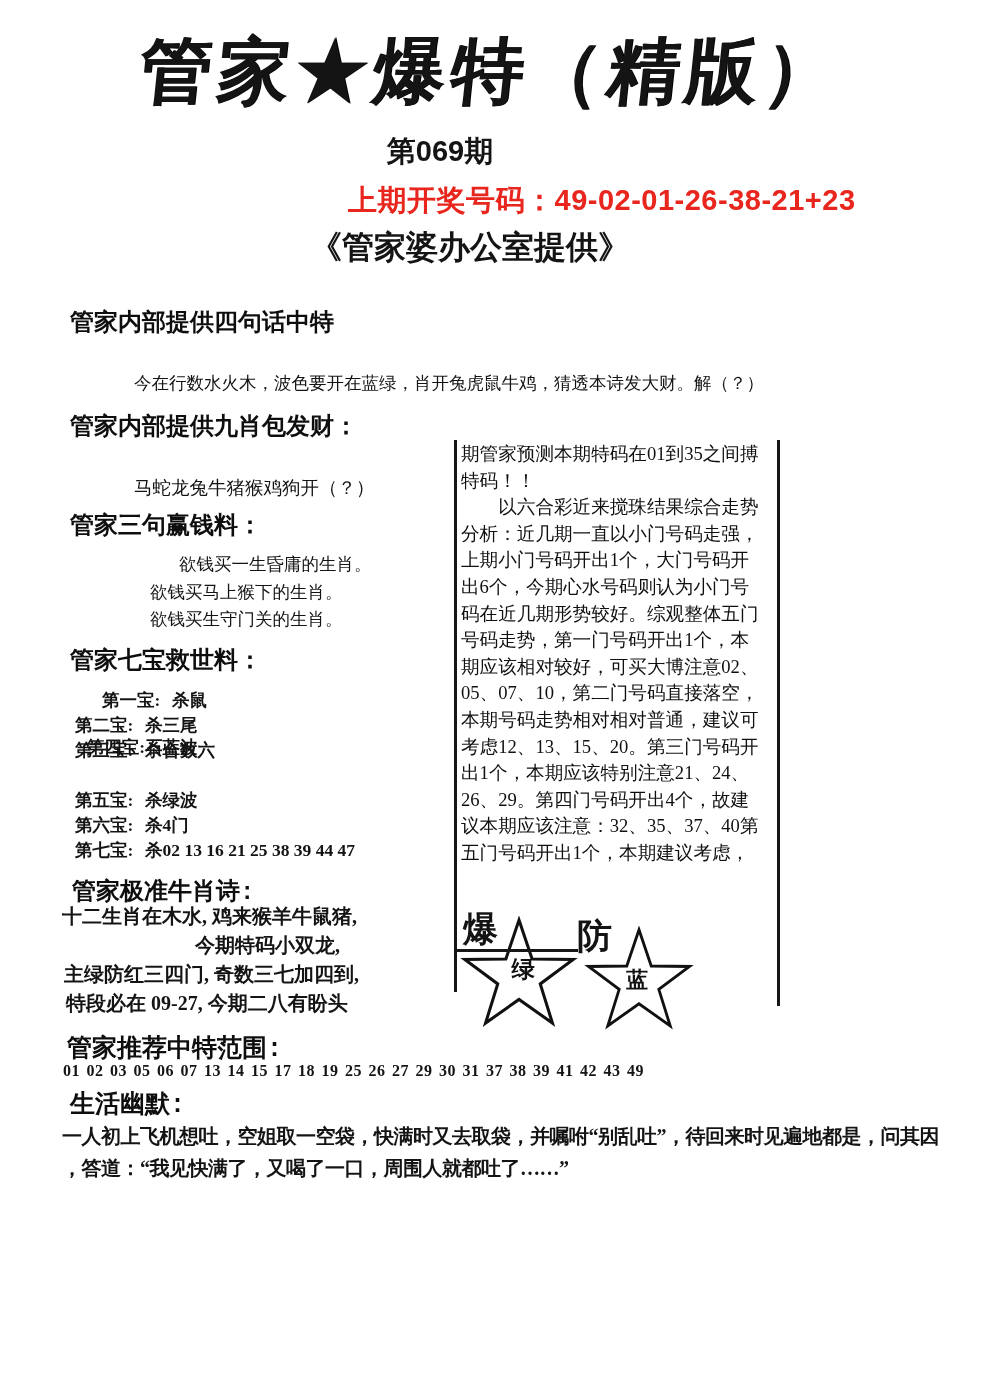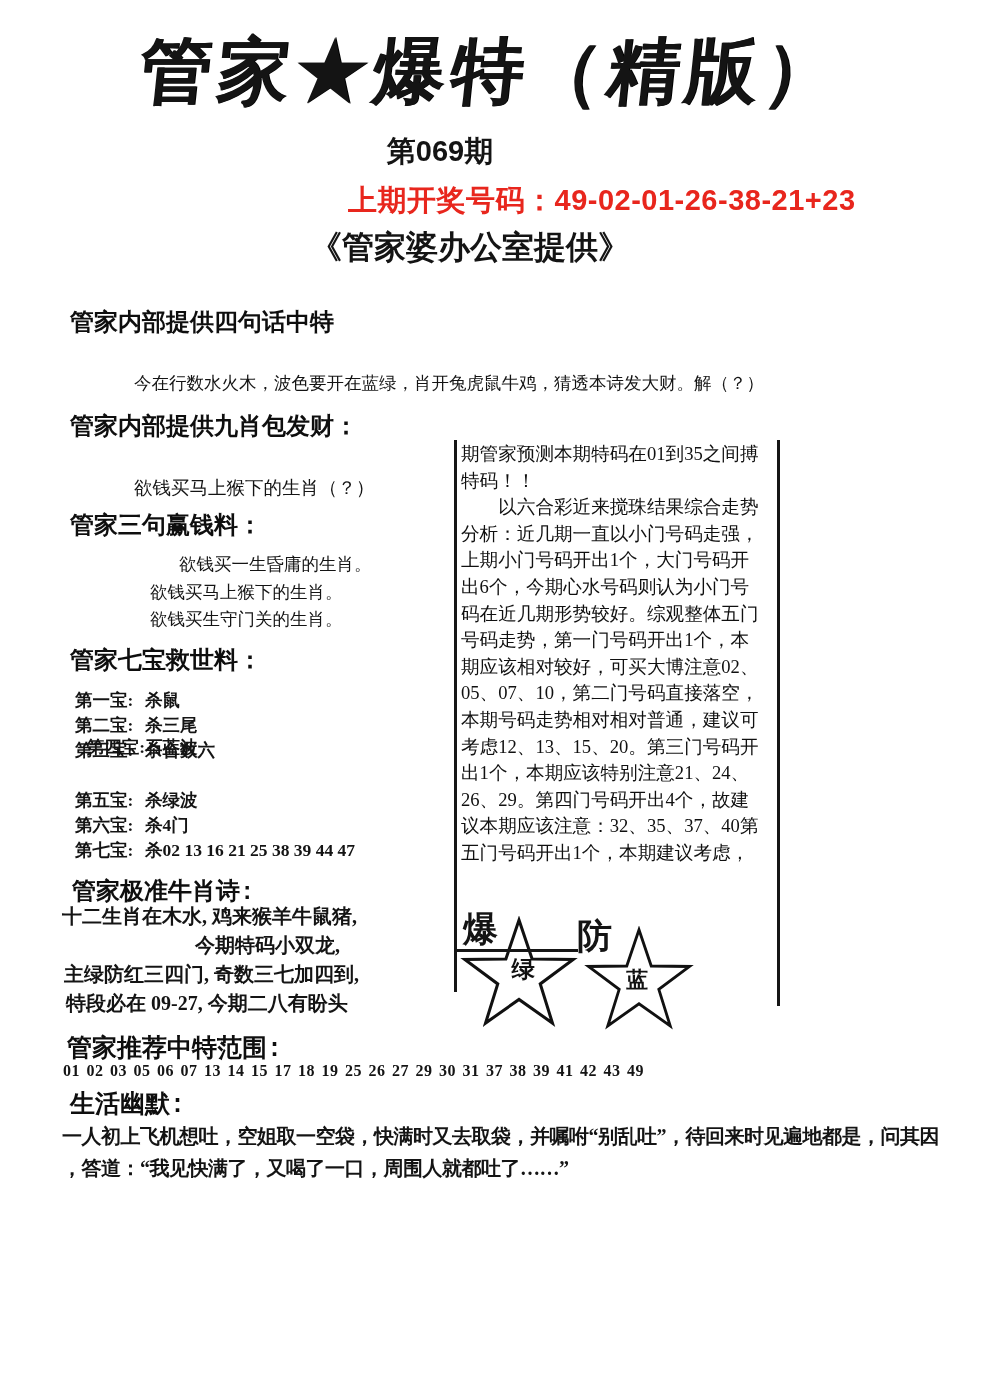--- a/index.html
+++ b/index.html
@@ -45,29 +45,29 @@
 
 <div class="abs masthead">管家★爆特（精版）</div>
 <div class="abs issue">第069期</div>
 <div class="abs lastdraw">上期开奖号码：49-02-01-26-38-21+23</div>
 <div class="abs provider">《管家婆办公室提供》</div>
 
 <div class="abs hd" style="left:70px;top:306px;">管家内部提供四句话中特</div>
 <div class="abs b17" style="left:134px;top:371px;">今在行数水火木，波色要开在蓝绿，肖开兔虎鼠牛鸡，猜透本诗发大财。解（？）</div>
 
 <div class="abs hd" style="left:70px;top:410px;">管家内部提供九肖包发财：</div>
-<div class="abs b18" style="left:134px;top:475px;">欲钱买马上猴下的生肖（？）</div>
+<div class="abs b18" style="left:134px;top:475px;">马蛇龙兔牛猪猴鸡狗开（？）</div>
 
 <div class="abs hd" style="left:70px;top:509px;">管家三句赢钱料：</div>
 <div class="abs b17" style="left:150px;top:552px;margin-left:29px;">欲钱买一生昏庸的生肖。</div>
 <div class="abs b17" style="left:150px;top:580px;">欲钱买马上猴下的生肖。</div>
 <div class="abs b17" style="left:150px;top:607px;">欲钱买生守门关的生肖。</div>
 
 <div class="abs hd" style="left:70px;top:644px;">管家七宝救世料：</div>
-<div class="abs trow" style="top:688px;"><span class="lab">第一宝:</span><span>杀鼠</span></div>
+<div class="abs trow" style="top:688px;margin-left:27px;"><span class="lab">第一宝:</span><span>杀鼠</span></div>
 <div class="abs trow" style="top:713px;"><span class="lab">第二宝:</span><span>杀三尾</span></div>
 <div class="abs trow" style="top:738px;"><span class="lab">第三宝:</span><span>杀合数六</span></div>
 <div class="abs trow" style="top:735px;text-align:right;"><span class="lab">第四宝:</span><span>石蓝波</span></div>
 <div class="abs trow" style="top:788px;"><span class="lab">第五宝:</span><span>杀绿波</span></div>
 <div class="abs trow" style="top:813px;"><span class="lab">第六宝:</span><span>杀4门</span></div>
 <div class="abs trow" style="top:838px;"><span class="lab">第七宝:</span><span>杀02 13 16 21 25 38 39 44 47</span></div>
 
 <div class="abs hd" style="left:72px;top:875px;">管家极准牛肖诗:</div>
 <div class="abs poem" style="left:62px;top:903px;">十二生肖在木水, 鸡来猴羊牛鼠猪,</div>
 <div class="abs poem" style="left:195px;top:932px;">今期特码小双龙,</div>

